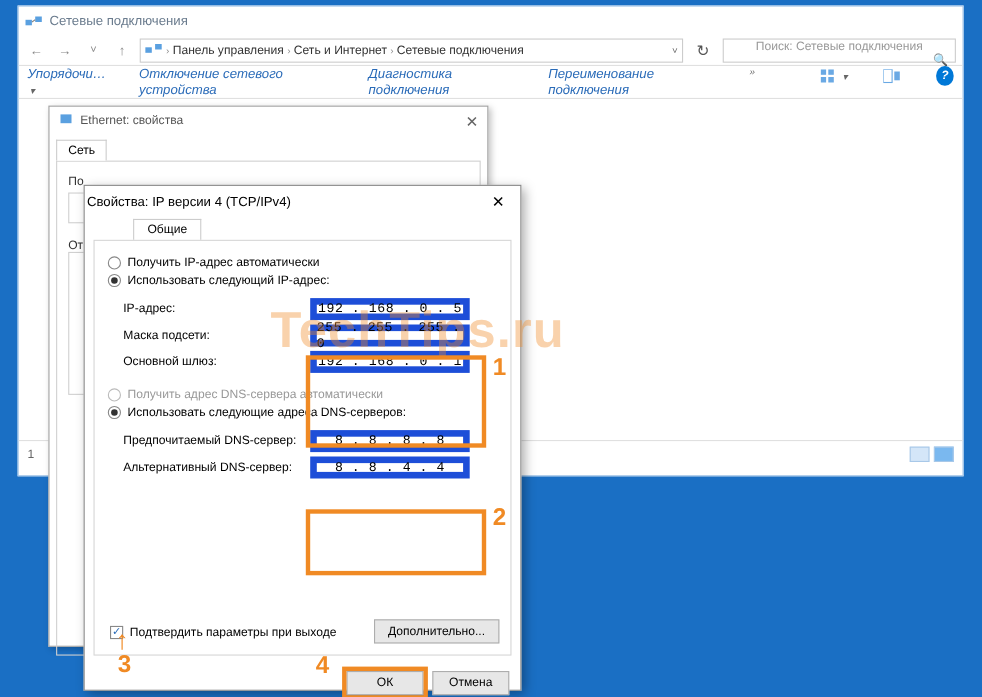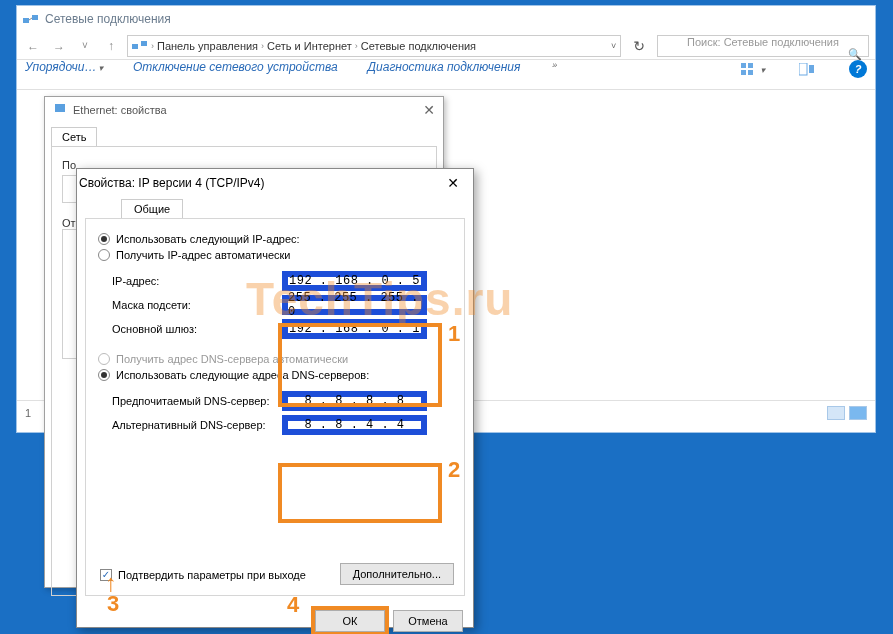--- a/index.html
+++ b/index.html
@@ -242,20 +242,21 @@
     <div class="search">
       <span>Поиск: Сетевые подключения</span>
       <span class="mag">🔍</span>
     </div>
   </div>
 
   <div class="cmdbar">
     <span><span>Упорядочи…</span><span class="chev">▾</span></span>
     <span>Отключение сетевого устройства</span>
     <span>Диагностика подключения</span>
+    <span>Переименование подключения</span>
     <span class="chev">»</span>
     <span class="spacer"></span>
     <span class="viewicon">
         <svg width="18" height="14">
           <rect x="0" y="0" width="5" height="5" fill="#6aa9e4"></rect>
           <rect x="7" y="0" width="5" height="5" fill="#6aa9e4"></rect>
           <rect x="0" y="7" width="5" height="5" fill="#6aa9e4"></rect>
           <rect x="7" y="7" width="5" height="5" fill="#6aa9e4"></rect>
         </svg>
         <span class="chev">▾</span>
@@ -305,26 +306,26 @@
   <div class="d-title">
     <span>Свойства: IP версии 4 (TCP/IPv4)</span>
     <span class="d-close">✕</span>
   </div>
   <div class="d-tabs">
     <span class="d-tab">Общие</span>
   </div>
   <div class="d-panel">
 
     <div class="radio-row">
+      <span class="radio"></span>
+      <span>Получить IP-адрес автоматически</span>
+    </div>
+    <div class="radio-row">
       <span class="radio sel"></span>
       <span>Использовать следующий IP-адрес:</span>
-    </div>
-    <div class="radio-row">
-      <span class="radio"></span>
-      <span>Получить IP-адрес автоматически</span>
     </div>
     <div class="ipgrid">
       <div class="iprow">
         <span class="lbl">IP-адрес:</span>
         <span class="ipbox">192 . 168 .  0  .  5</span>
       </div>
       <div class="iprow">
         <span class="lbl">Маска подсети:</span>
         <span class="ipbox">255 . 255 . 255 .  0</span>
       </div>

